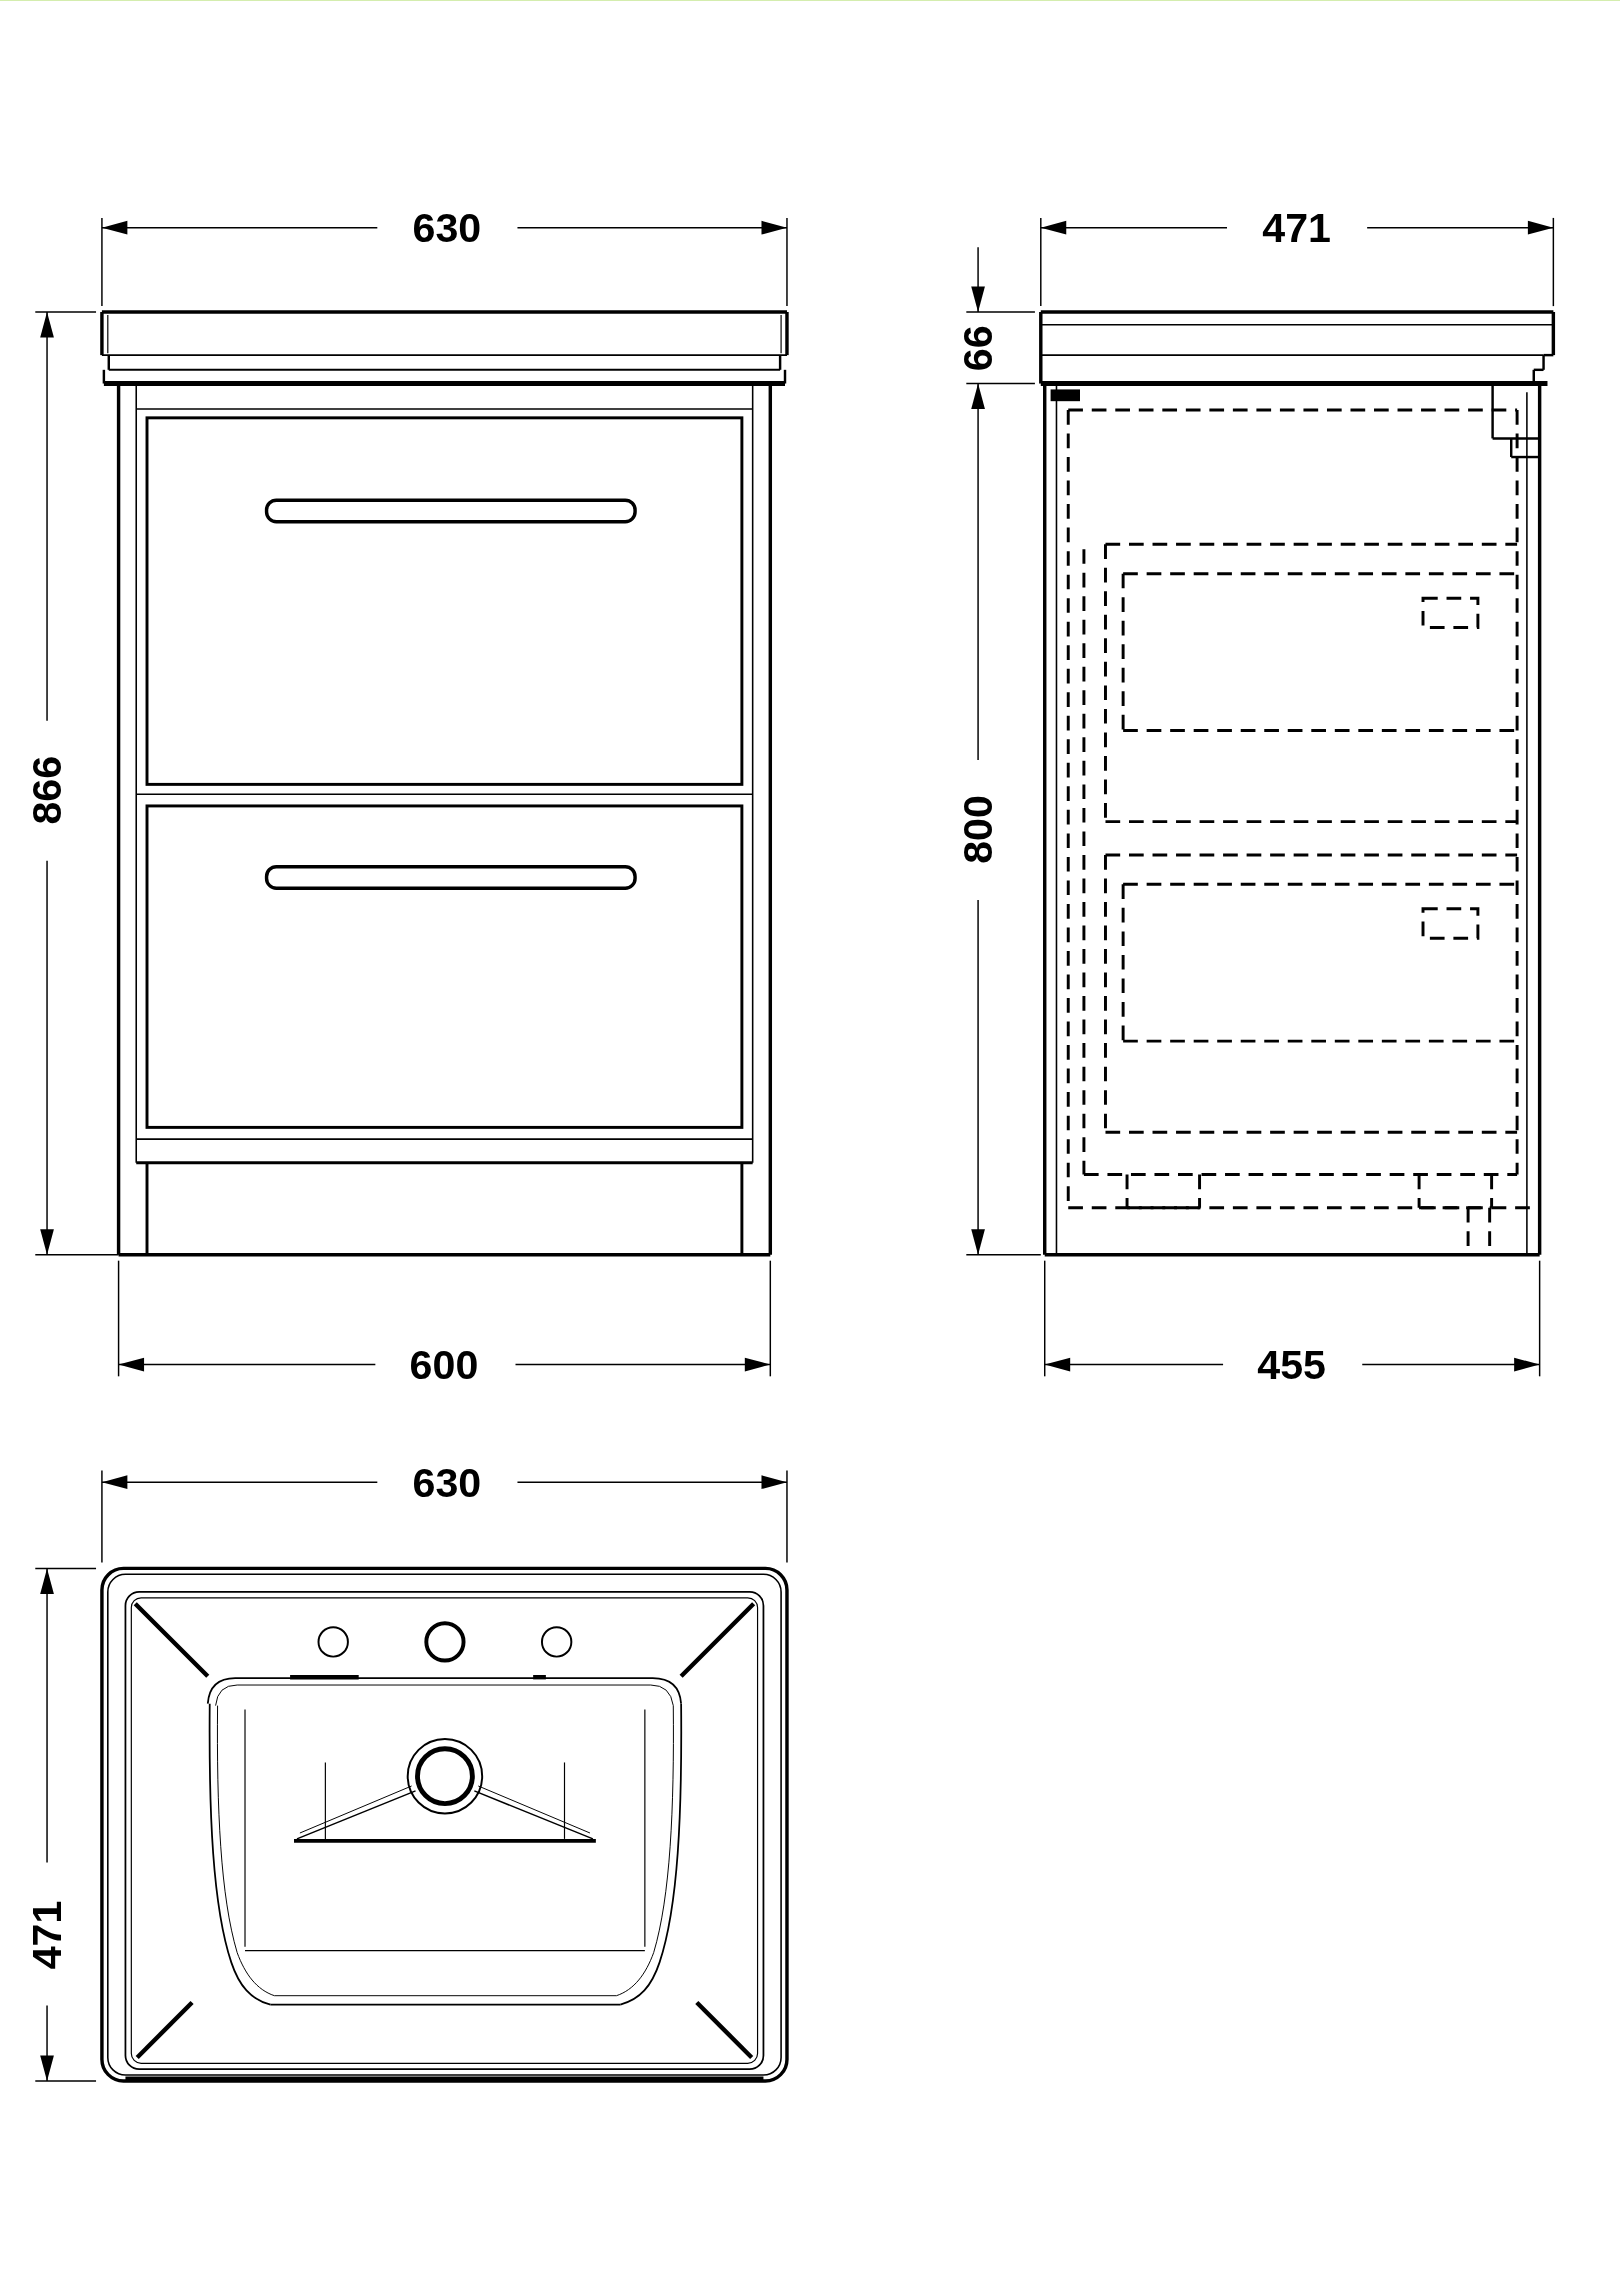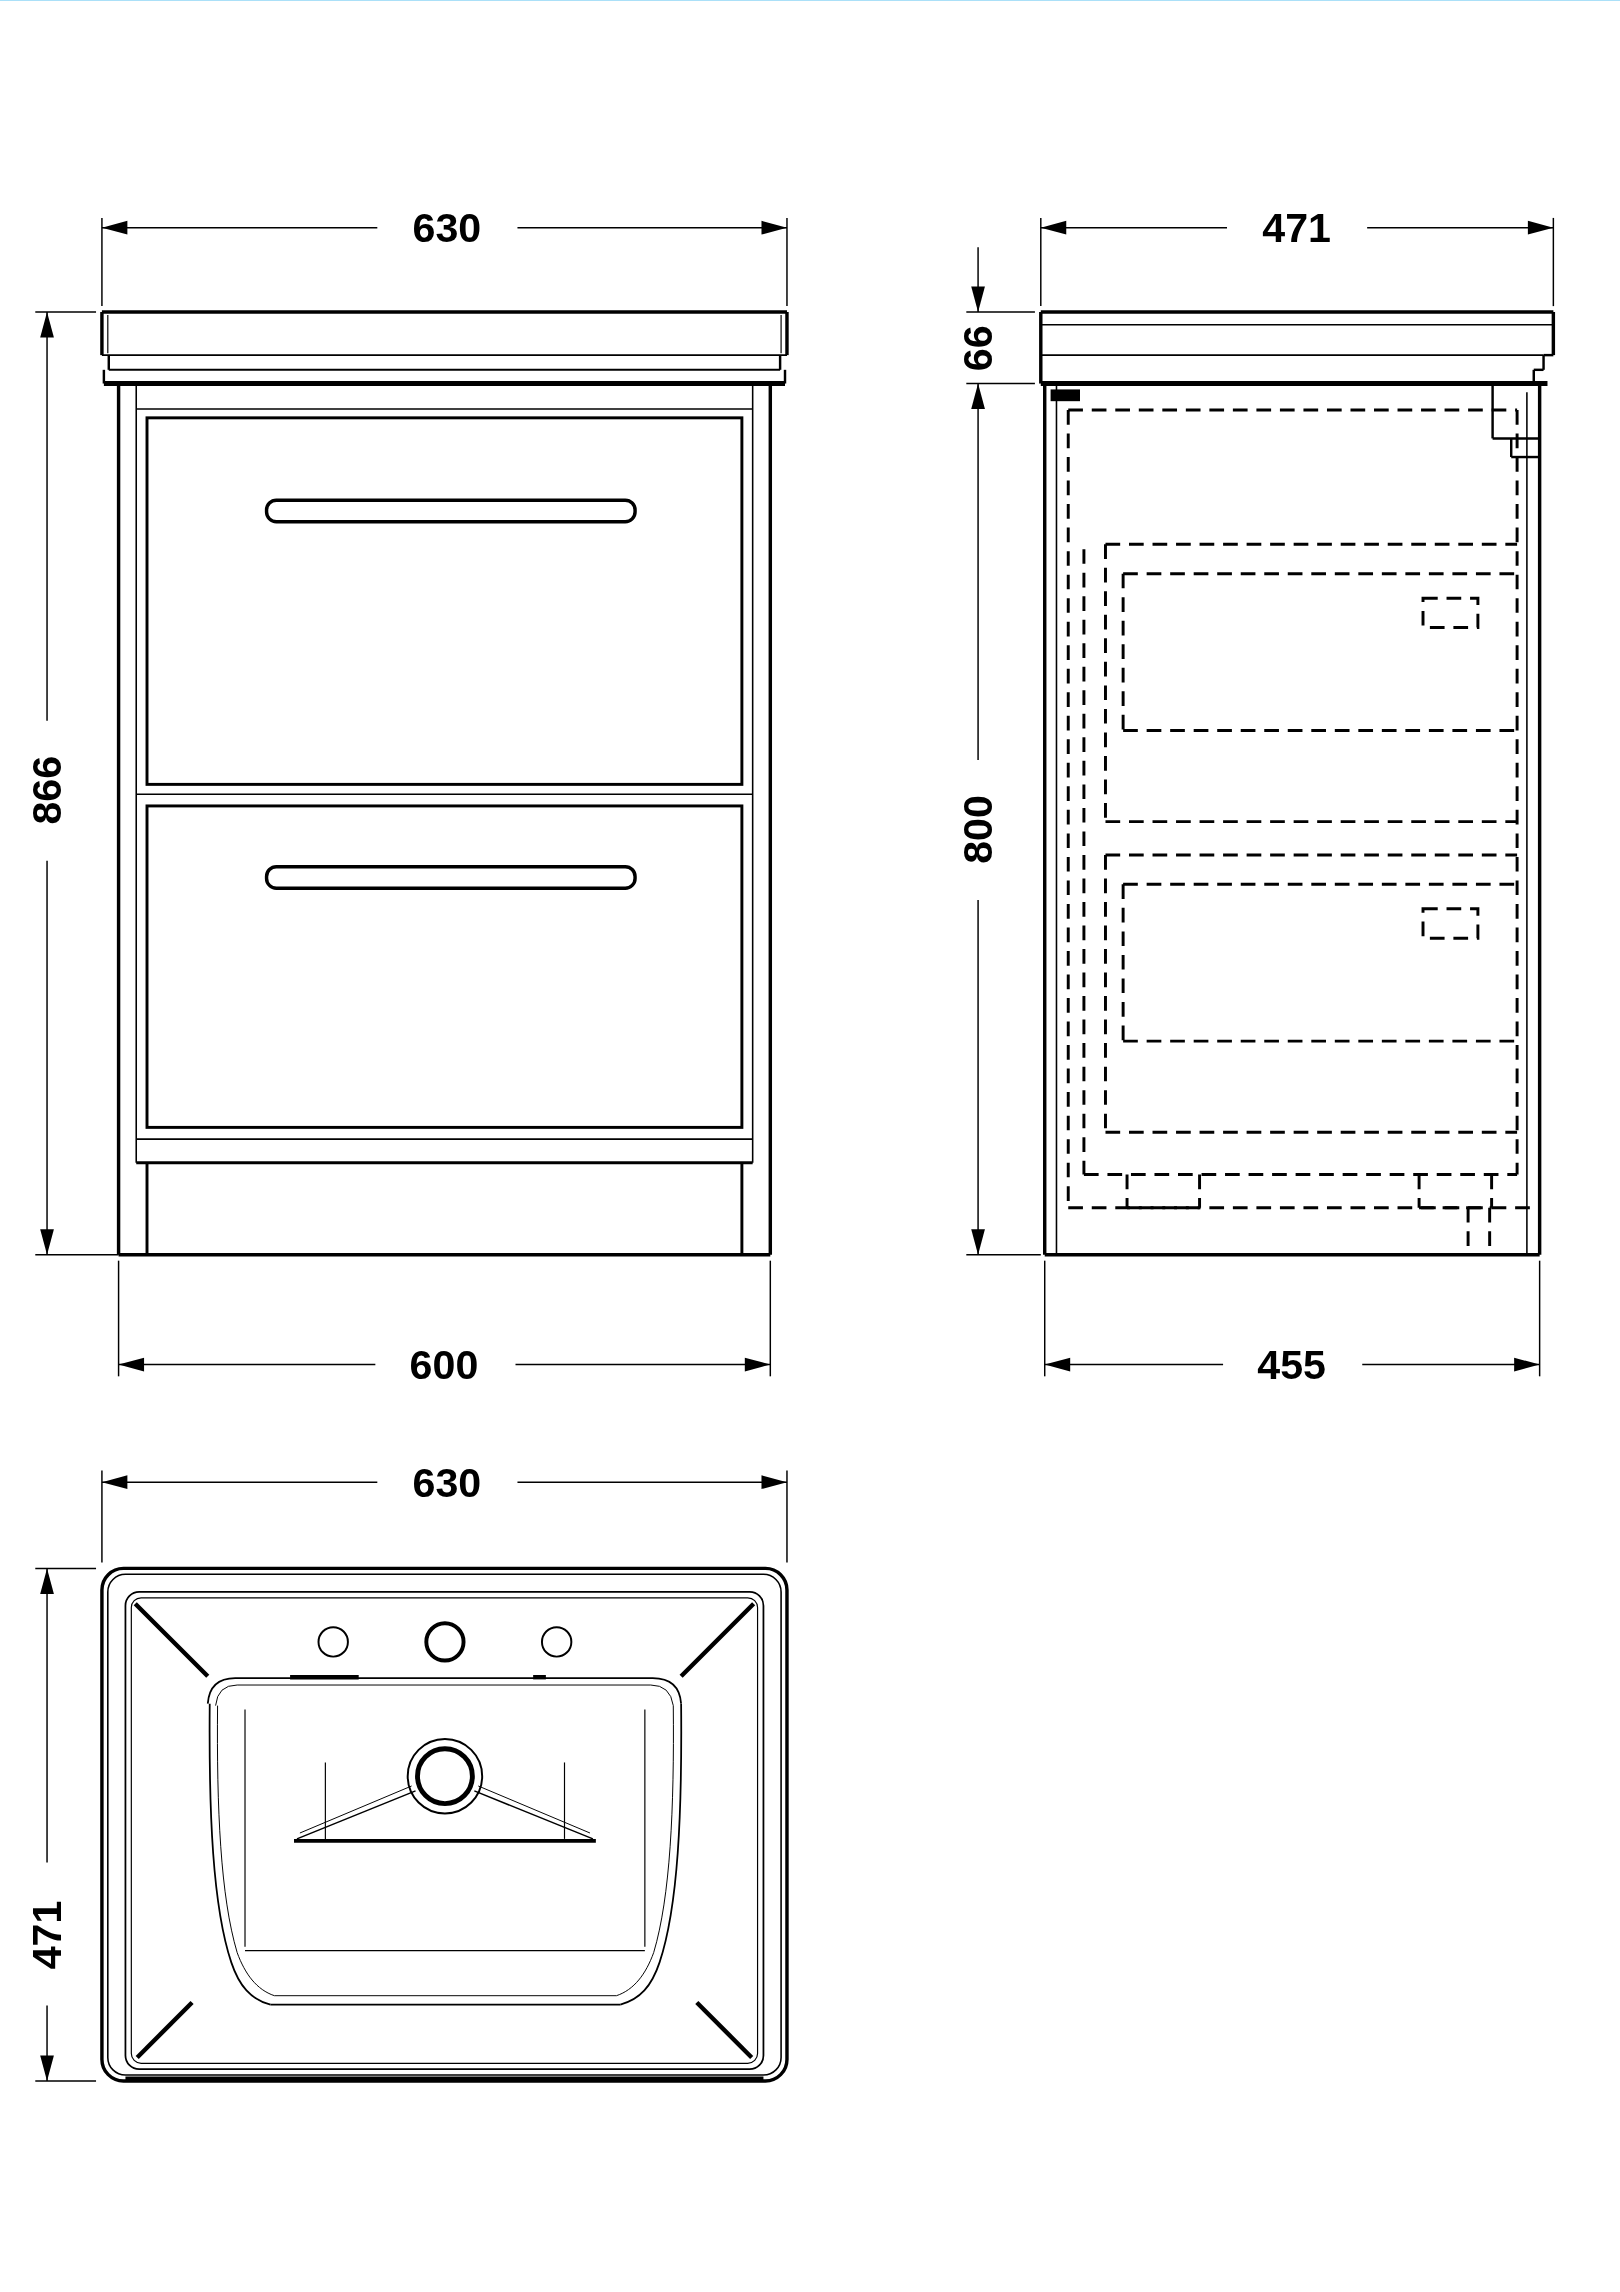--- a/index.html
+++ b/index.html
@@ -1,16 +1,16 @@
 <!DOCTYPE html>
 <html><head>
 <meta charset="utf-8">
 <style>
   html,body{margin:0;padding:0;background:#ffffff;}
-  .sheet{width:1620px;height:2293px;background:#0ea5e9;position:relative;}
+  .sheet{width:1620px;height:2293px;background:#84cc16;position:relative;}
   svg{display:block;}
   
   .ln{stroke:#000;fill:none;stroke-linecap:butt;}
   .s35{stroke-width:3.5;}
   .s3{stroke-width:3;}
   .s25{stroke-width:2.5;}
   .s2{stroke-width:2;}
   .thin{stroke-width:1.6;}
   .t18{stroke-width:1.8;}
   .t12{stroke-width:1.2;}

